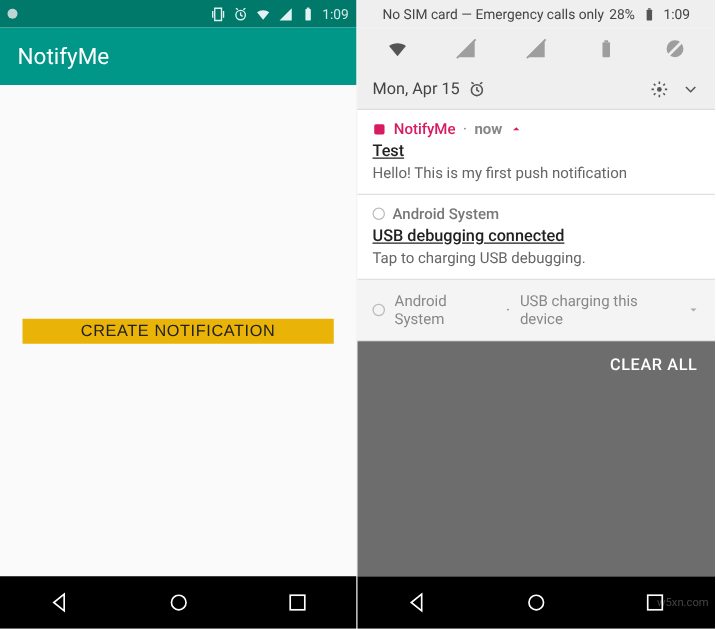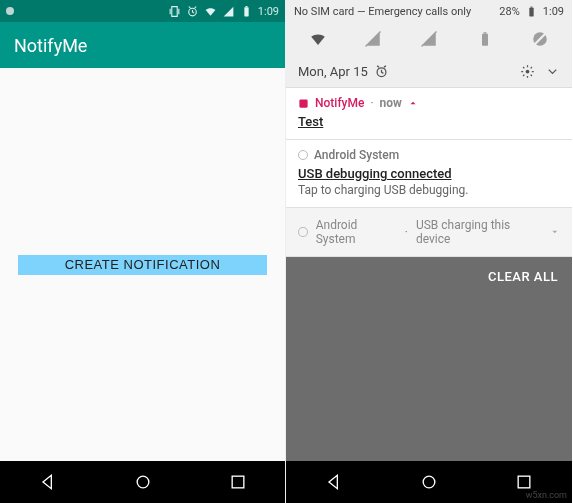--- a/index.html
+++ b/index.html
@@ -44,21 +44,21 @@
     flex: 1;
     background: #fafafa;
     display: flex;
     align-items: center;
     justify-content: center;
     padding: 0 18px;
   }
   .btn-flat {
     width: 100%;
     height: 20px;
-    background: #7dd3fc;
+    background: #eab308;
     border: none;
     color: #212121;
     font-size: 13px;
     font-weight: 500;
     letter-spacing: .5px;
     cursor: pointer;
     text-align: center;
   }
 
   .nav-bar {
@@ -69,21 +69,21 @@
     justify-content: space-around;
   }
   svg.navicon { width: 20px; height: 20px; fill: none; stroke: #fff; stroke-width: 1.6; }
 
   
   .status-bar-white {
     height: 22px;
     background: #efefef;
     display: flex;
     align-items: center;
-    padding: 0 8px;
+    padding: 0 20px;
     font-size: 11px;
     color: #444;
   }
   .status-bar-white .sb-right { color: #444; }
   svg.sicon-dark { width: 13px; height: 13px; fill: #555; }
 
   .qs-icons {
     height: 34px;
     background: #efefef;
     display: flex;
@@ -147,21 +147,21 @@
     top: 12px;
     right: 14px;
     color: #fff;
     font-size: 13px;
     font-weight: 500;
     letter-spacing: .5px;
     cursor: pointer;
   }
   .watermark {
     position: absolute;
-    bottom: 3px;
+    bottom: 15px;
     right: 6px;
     font-size: 9px;
     color: rgba(255,255,255,.25);
   }
 </style>
 </head>
 <body>
 
 <div class="wrap">
 
@@ -267,20 +267,21 @@
             <rect x="3" y="3" width="18" height="18" rx="3" fill="#d81b60"></rect>
           </svg>
         <span class="appname">NotifyMe</span>
         <span style="color:#888">·</span>
         <span class="time">now</span>
         <svg class="caret" viewBox="0 0 24 24">
             <path d="M6 15l6-6 6 6"></path>
           </svg>
       </div>
       <div class="title">Test</div>
+      <div class="body">Hello! This is my first push notification</div>
     </div>
 
     <div class="notif notif2">
       <div class="hdr">
         <span class="stub"></span>
         <span class="appname">Android System</span>
       </div>
       <div class="title">USB debugging connected</div>
       <div class="body">Tap to charging USB debugging.</div>
     </div>

